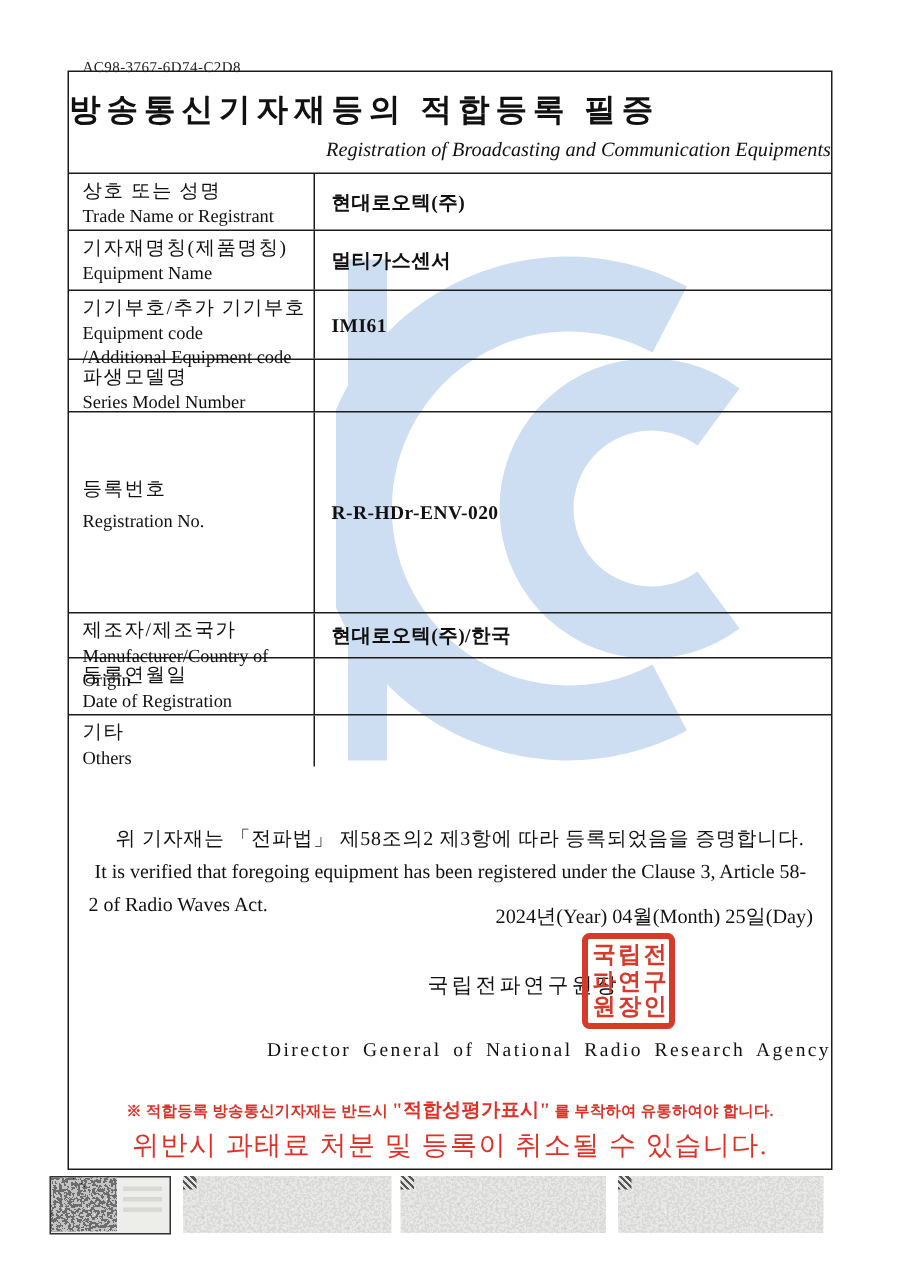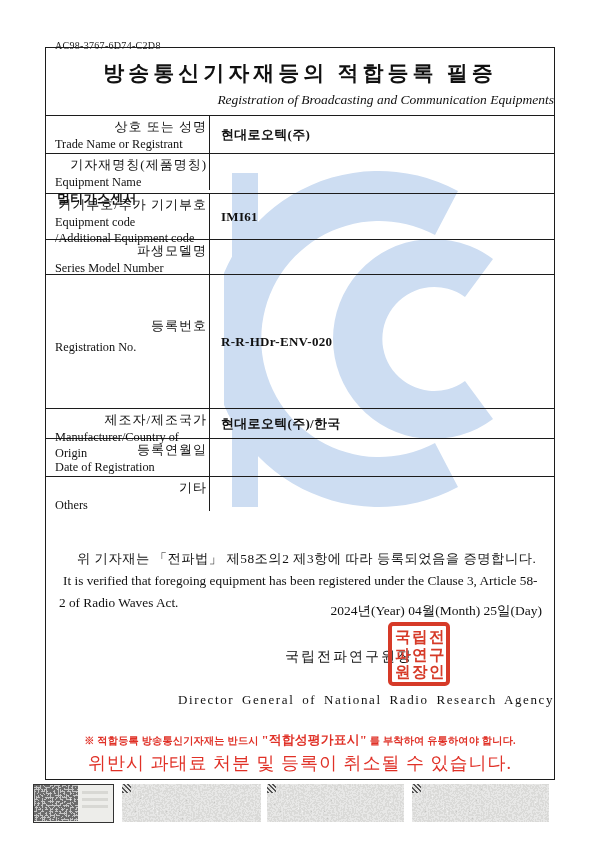--- a/index.html
+++ b/index.html
@@ -3,38 +3,38 @@
 <meta charset="utf-8">
 <style>
   html,body{margin:0;padding:0;}
   body{
     width:600px;height:849px;position:relative;background:#ffffff;
     font-family:"Liberation Serif","DejaVu Serif",serif;color:#111;
     overflow:hidden;
   }
   .doc-id{position:absolute;left:55px;top:24px;font-size:10px;letter-spacing:.3px;color:#222;margin-top:16px;}
   .cert-box{position:absolute;left:45px;top:47px;width:508px;height:731px;border:1.6px solid #1c1c1c;}
-  .title{position:absolute;left:0;top:11px;width:100%;text-align:center;font-size:21px;font-weight:bold;letter-spacing:4px;}
+  .title{position:absolute;left:0;top:11px;width:100%;font-size:21px;font-weight:bold;letter-spacing:4px;}
   .subtitle{position:absolute;left:0;top:44px;width:100%;text-align:right;font-size:13.5px;font-style:italic;}
   
   .watermark{position:absolute;left:178px;top:121px;width:302px;height:342px;z-index:0;}
   
   .ctable{position:absolute;left:0;top:67px;width:100%;z-index:1;}
   .trow{display:flex;border-top:1.2px solid #1c1c1c;box-sizing:border-box;}
   .trow:nth-of-type(1){height:38px;}
-  .trow:nth-of-type(2){height:40px;flex-direction:column;}
+  .trow:nth-of-type(2){height:40px;}
   .trow:nth-of-type(3){height:46px;}
   .trow:nth-of-type(4){height:35px;}
   .trow:nth-of-type(5){height:134px;}
   .trow:nth-of-type(6){height:30px;}
   .trow:nth-of-type(7){height:38px;}
   .trow:nth-of-type(8){height:35px;}
   .trow:nth-of-type(9){height:31px;border-bottom:1.2px solid #1c1c1c;}
   .lcell{width:152px;border-right:1.2px solid #1c1c1c;padding:2px 2px 0 9px;box-sizing:content-box;}
-  .lko{font-size:13px;line-height:18px;letter-spacing:1px;text-align:right;}
+  .lko{font-size:13px;line-height:18px;letter-spacing:1px;}
   .len{font-size:12.3px;line-height:16px;}
   .vcell{flex:1;display:flex;align-items:center;padding-left:11px;font-size:13px;font-weight:bold;letter-spacing:.3px;}
   .trow:nth-of-type(5) .lcell{padding-top:38px;}
   .trow:nth-of-type(5) .lko{line-height:26px;}
   
   .statement{position:absolute;left:0;top:500px;width:100%;padding:0 13px;box-sizing:border-box;font-size:13.3px;line-height:22px;z-index:1;}
   .stmt-ko{text-indent:18px;letter-spacing:.5px;}
   .stmt-en{text-indent:4px;}
   .date-line{position:absolute;right:12px;top:554px;font-size:13.5px;z-index:1;}
   .sig-ko{position:absolute;left:239px;top:600px;font-size:14px;letter-spacing:2px;z-index:1;}

